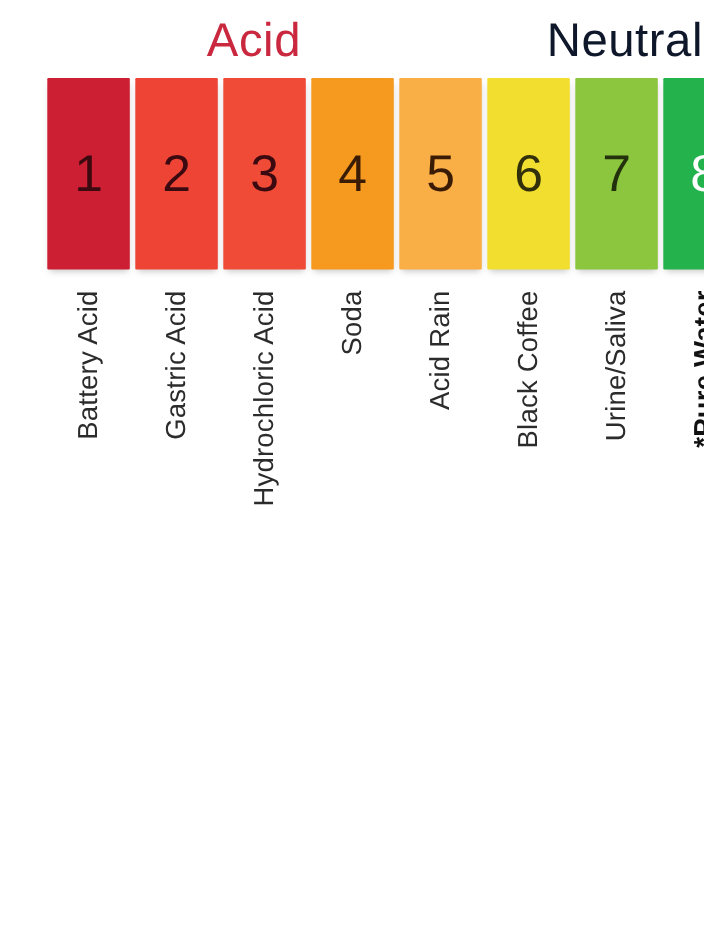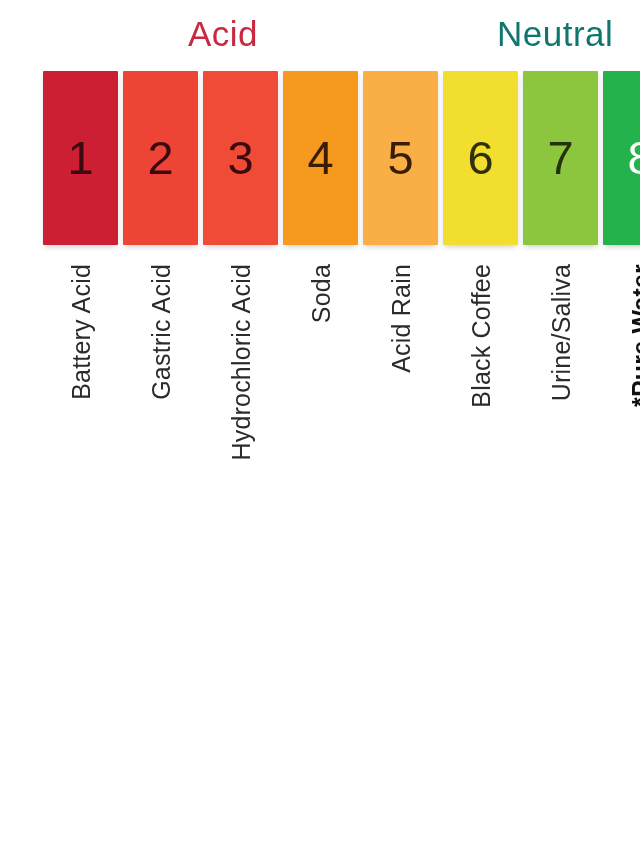--- a/index.html
+++ b/index.html
@@ -20,35 +20,35 @@
     position: absolute;
     left: 0;
     top: 0;
     width: 640px;
     height: 853px;
   }
 
   
   .zone-label {
     position: absolute;
-    font-size: 35px;
+    font-size: 43px;
     font-weight: 400;
     letter-spacing: 0.5px;
     white-space: nowrap;
     line-height: 1;
   }
   #zone-acid {
     left: 188px;
     top: 16px;
     color: #C9283E;
   }
   #zone-neutral {
     left: 497px;
     top: 16px;
-    color: #0f766e;
+    color: #0f172a;
   }
 
   
   #bar-strip {
     position: absolute;
     left: 43px;
     top: 71px;
     width: 620px;
     height: 174px;
     display: flex;

